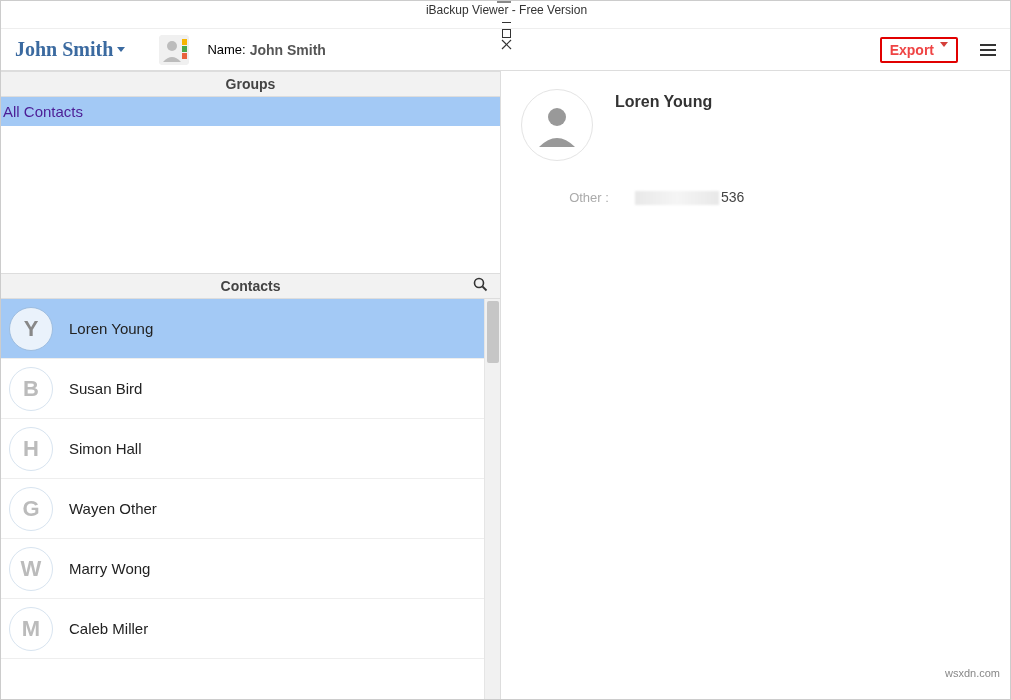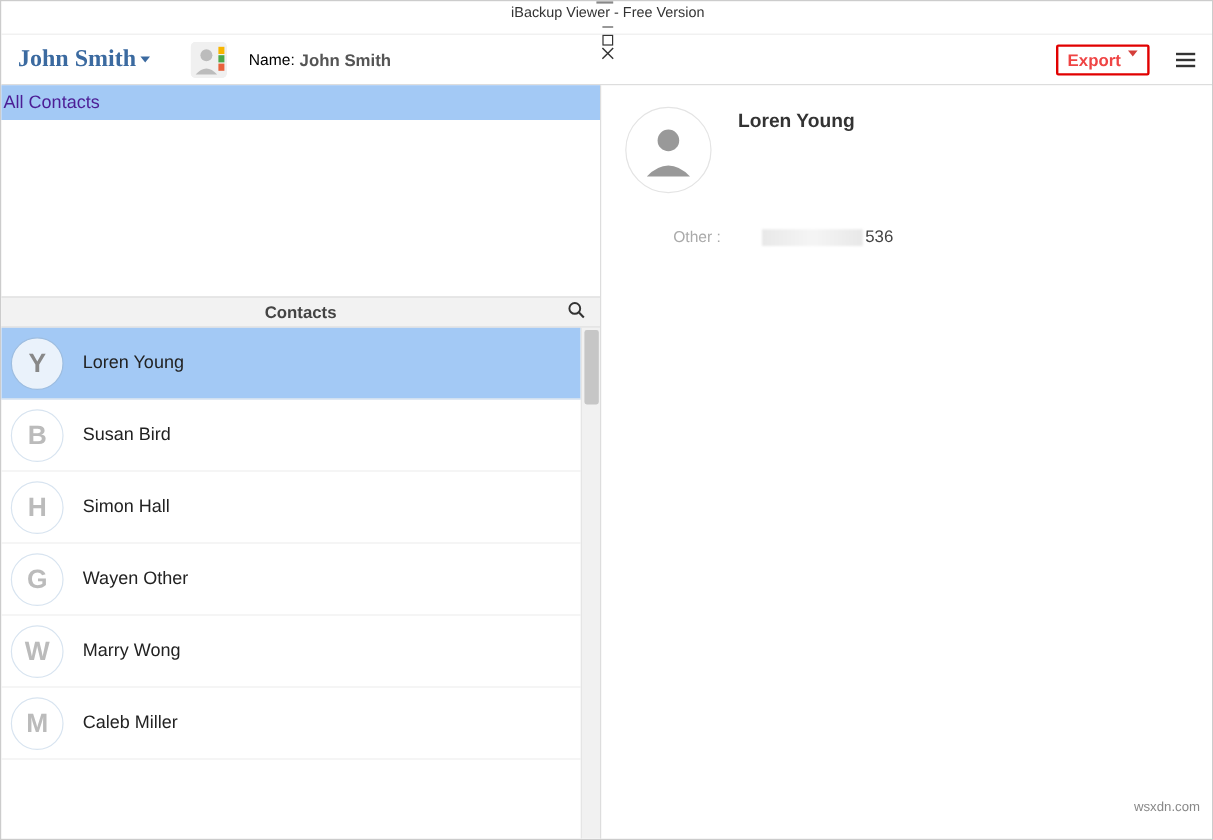--- a/index.html
+++ b/index.html
@@ -229,21 +229,21 @@
   }
   .detail-row {
     display: flex;
     align-items: center;
     gap: 18px;
   }
   .detail-label {
     color: #aaa;
     font-size: 13px;
     width: 56px;
-    text-align: left;
+    text-align: center;
   }
   .detail-value {
     color: #444;
     font-size: 14px;
   }
   .blurred {
     display: inline-block;
     width: 84px; height: 14px;
     background: linear-gradient(90deg, #e8e8e8, #f5f5f5, #e8e8e8);
     filter: blur(1px);
@@ -307,20 +307,23 @@
   <div class="hamburger">
     <span></span>
       <span></span>
       <span></span>
   </div>
 </div>
 
 <div class="main">
   <div class="left-panel">
 
+    <div class="section-header">
+      <span>Groups</span>
+    </div>
     <div class="groups-body">
       <div class="group-row selected">
         <span>All Contacts</span>
       </div>
     </div>
 
     <div class="section-header">
       <span>Contacts</span>
       <span class="search-icon">
         <svg width="15" height="15" viewBox="0 0 15 15">

